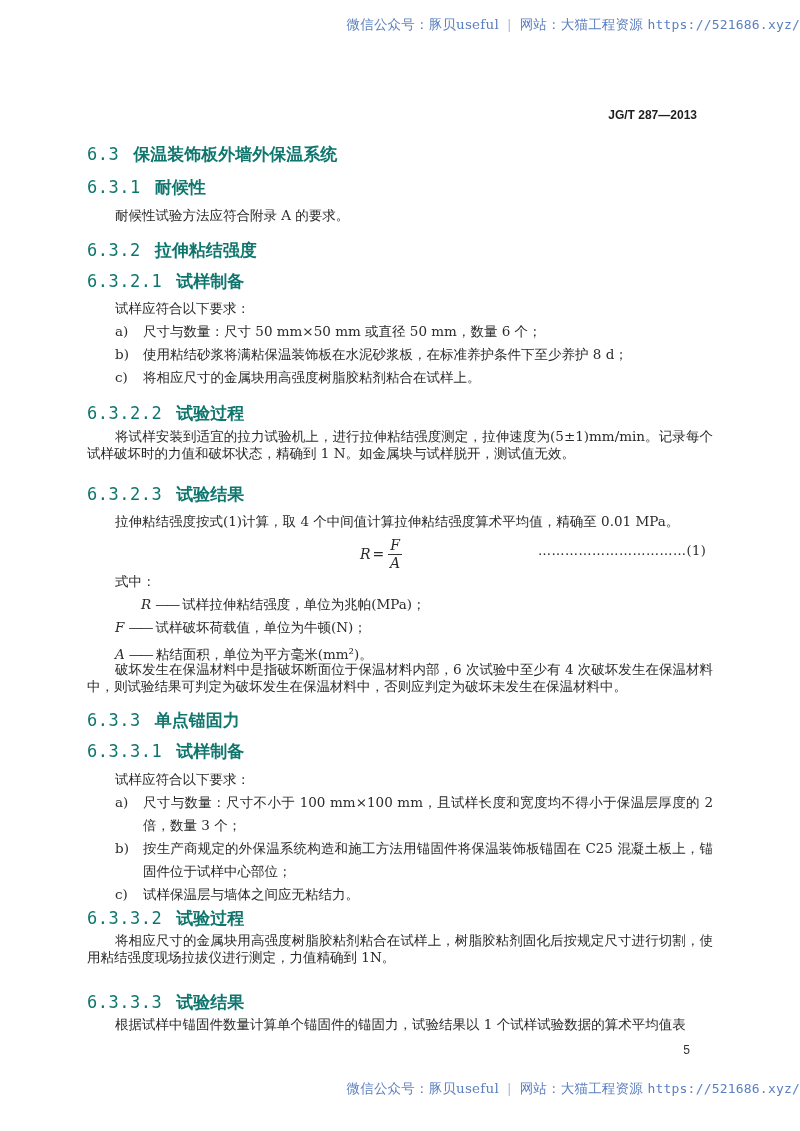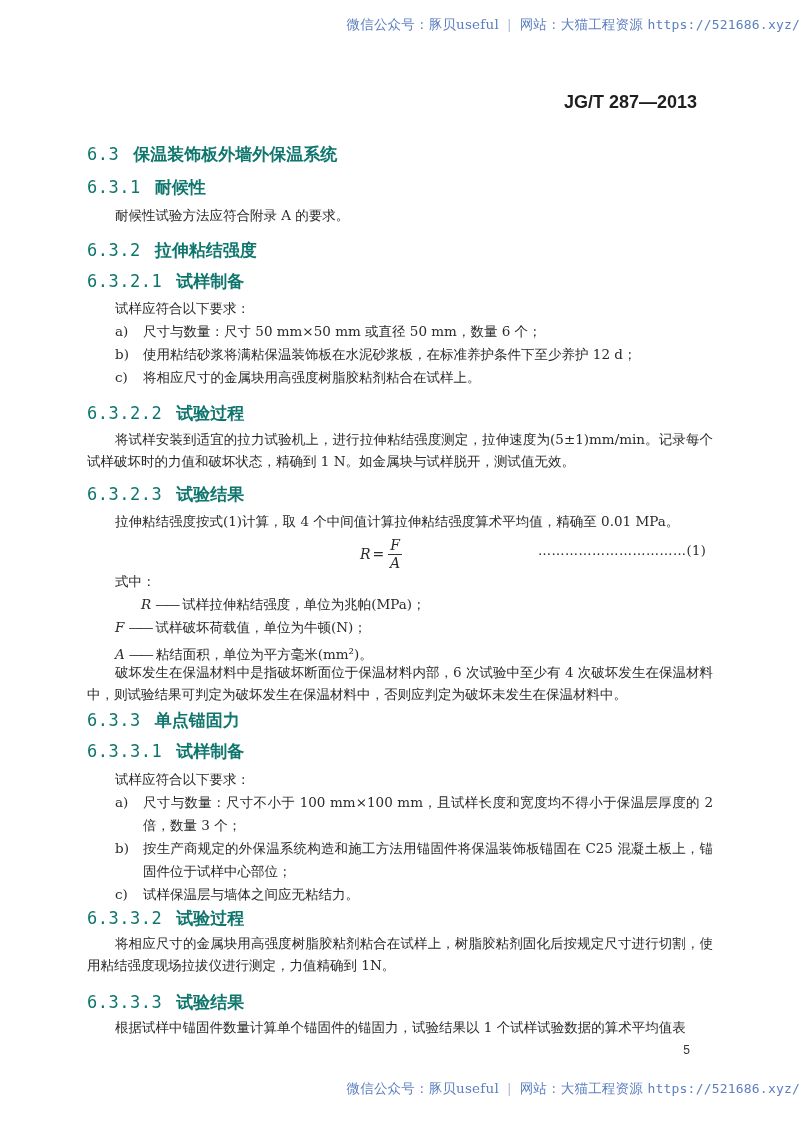--- a/index.html
+++ b/index.html
@@ -10,34 +10,34 @@
   .watermark {
     position: absolute; left: 0; width: 800px; text-align: right;
     font-size: 13.5px; color: #5b7fc0; letter-spacing: 0.2px;
     font-family: "DejaVu Serif", serif;
   }
   .watermark .sep { color: #a8b8d8; margin: 0 8px; }
   .watermark .url { font-family: "DejaVu Sans Mono", "Liberation Mono", monospace; font-size: 13px; }
   .wm-top { top: 16px; }
   .wm-bottom { top: 1080px; }
   .std-code {
-    position: absolute; right: 103px; top: 92px; font-size: 18px; font-weight: bold;
+    position: absolute; right: 103px; top: 108px; font-size: 12px; font-weight: bold;
     font-family: "Liberation Sans", "DejaVu Sans", sans-serif; color: #1e1e1e;
   }
   .page-number {
     position: absolute; right: 110px; top: 1043px; font-size: 12px;
     font-family: "Liberation Sans", sans-serif; color: #333;
   }
   .heading {
     position: absolute; left: 87px; font-size: 17px; font-weight: bold; color: #0f766e;
     font-family: "DejaVu Sans", sans-serif; white-space: nowrap;
   }
   .heading .num { font-family: "DejaVu Sans Mono", monospace; font-weight: normal; letter-spacing: 0.5px; margin-right: 14px; }
   .para {
-    position: absolute; left: 87px; width: 626px; font-size: 13.5px; line-height: 22px;
+    position: absolute; left: 87px; width: 626px; font-size: 13.5px; line-height: 17px;
     text-indent: 28px; text-align: justify; text-align-last: left;
   }
   .line { position: absolute; left: 115px; font-size: 13.5px; white-space: nowrap; }
   .item { position: absolute; left: 115px; width: 598px; font-size: 13.5px; line-height: 23px; }
   .item .lbl { position: absolute; left: 0; top: 0; }
   .item .txt { display: block; margin-left: 28px; text-align: justify; }
   .formula { position: absolute; top: 537px; left: 360px; font-size: 14px; font-style: italic; font-family: "DejaVu Serif", serif; }
   .formula .frac { display: inline-block; vertical-align: middle; text-align: center; margin-left: 4px; }
   .formula .frac span { display: block; line-height: 17px; }
   .formula .frac .num-f { border-bottom: 1px solid #333; padding: 0 2px; }
@@ -71,21 +71,21 @@
 <div class="heading" style="top:270px;">
   <span class="num">6.3.2.1</span><span>试样制备</span>
 </div>
 <div class="line" style="top:300px;">试样应符合以下要求：</div>
 <div class="item" style="top:320px;">
   <span class="lbl">a)</span>
     <span class="txt">尺寸与数量：尺寸 50 mm×50 mm 或直径 50 mm，数量 6 个；</span>
 </div>
 <div class="item" style="top:343px;">
   <span class="lbl">b)</span>
-    <span class="txt">使用粘结砂浆将满粘保温装饰板在水泥砂浆板，在标准养护条件下至少养护 12 d；</span>
+    <span class="txt">使用粘结砂浆将满粘保温装饰板在水泥砂浆板，在标准养护条件下至少养护 8 d；</span>
 </div>
 <div class="item" style="top:366px;">
   <span class="lbl">c)</span>
     <span class="txt">将相应尺寸的金属块用高强度树脂胶粘剂粘合在试样上。</span>
 </div>
 
 <div class="heading" style="top:402px;">
   <span class="num">6.3.2.2</span><span>试验过程</span>
 </div>
 <div class="para" style="top:428px;">将试样安装到适宜的拉力试验机上，进行拉伸粘结强度测定，拉伸速度为(5±1)mm/min。记录每个试样破坏时的力值和破坏状态，精确到 1 N。如金属块与试样脱开，测试值无效。</div>

